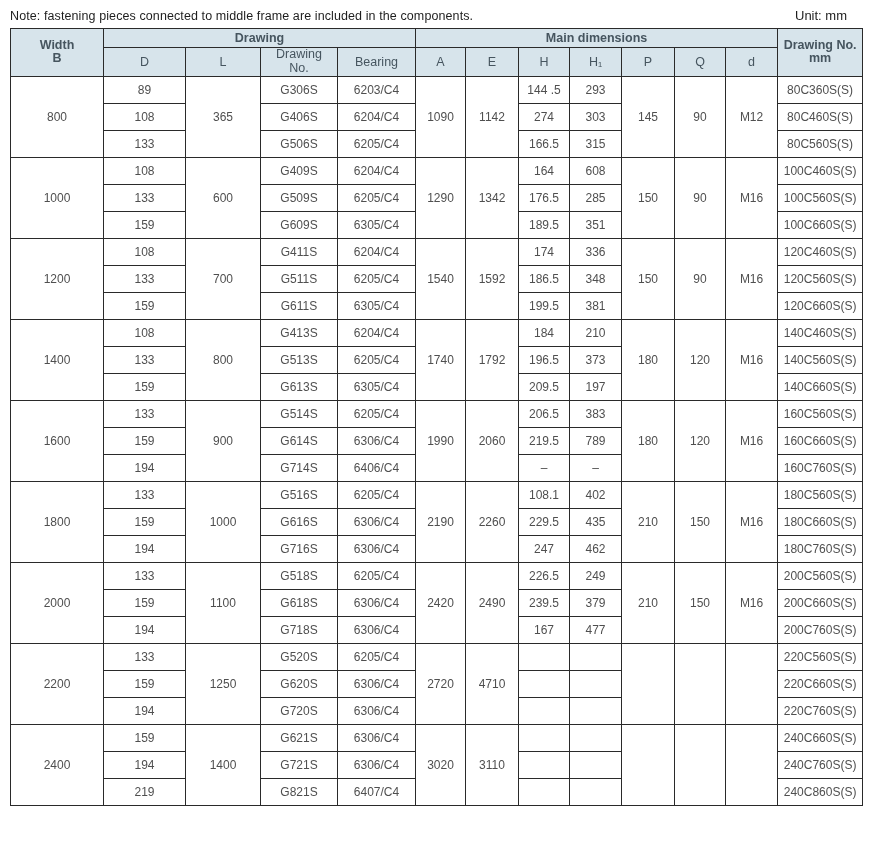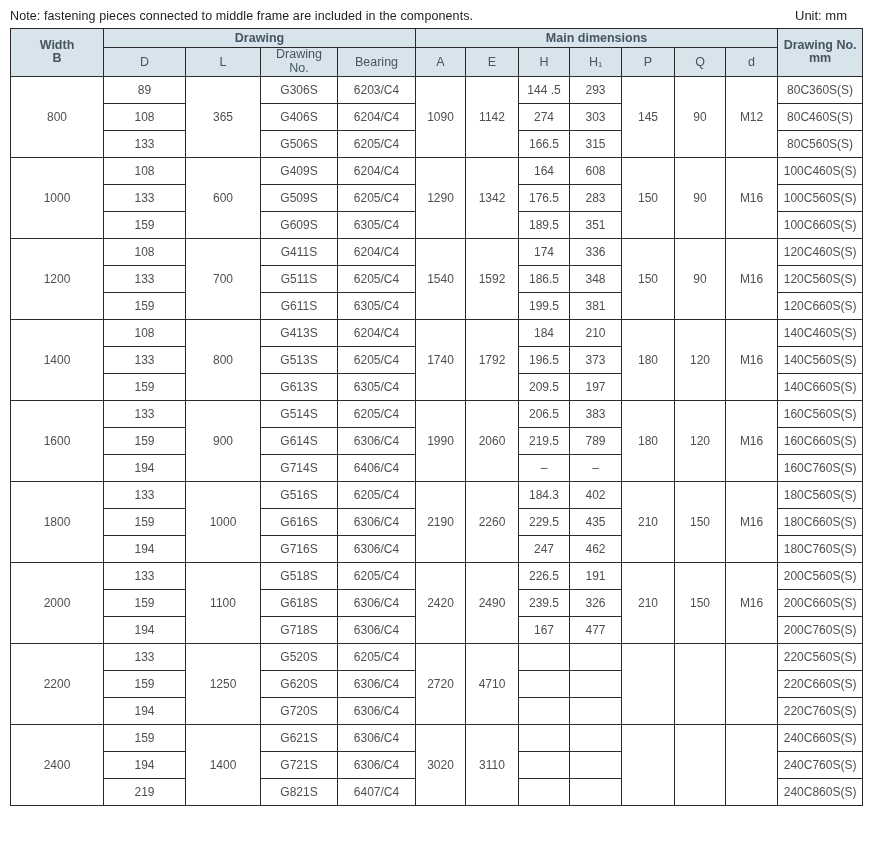--- a/index.html
+++ b/index.html
@@ -159,21 +159,21 @@
           <td rowspan="3">150</td>
           <td rowspan="3">90</td>
           <td rowspan="3">M16</td>
           <td>100C460S(S)</td>
         </tr>
         <tr>
           <td>133</td>
           <td>G509S</td>
           <td>6205/C4</td>
           <td>176.5</td>
-          <td>283</td>
+          <td>285</td>
           <td>100C560S(S)</td>
         </tr>
         <tr>
           <td>159</td>
           <td>G609S</td>
           <td>6305/C4</td>
           <td>189.5</td>
           <td>351</td>
           <td>100C660S(S)</td>
         </tr>
@@ -271,21 +271,21 @@
           <td>160C760S(S)</td>
         </tr>
         <tr>
           <td rowspan="3">1800</td>
           <td>133</td>
           <td rowspan="3">1000</td>
           <td>G516S</td>
           <td>6205/C4</td>
           <td rowspan="3">2190</td>
           <td rowspan="3">2260</td>
-          <td>184.3</td>
+          <td>108.1</td>
           <td>402</td>
           <td rowspan="3">210</td>
           <td rowspan="3">150</td>
           <td rowspan="3">M16</td>
           <td>180C560S(S)</td>
         </tr>
         <tr>
           <td>159</td>
           <td>G616S</td>
           <td>6306/C4</td>
@@ -303,32 +303,32 @@
         </tr>
         <tr>
           <td rowspan="3">2000</td>
           <td>133</td>
           <td rowspan="3">1100</td>
           <td>G518S</td>
           <td>6205/C4</td>
           <td rowspan="3">2420</td>
           <td rowspan="3">2490</td>
           <td>226.5</td>
-          <td>191</td>
+          <td>249</td>
           <td rowspan="3">210</td>
           <td rowspan="3">150</td>
           <td rowspan="3">M16</td>
           <td>200C560S(S)</td>
         </tr>
         <tr>
           <td>159</td>
           <td>G618S</td>
           <td>6306/C4</td>
           <td>239.5</td>
-          <td>326</td>
+          <td>379</td>
           <td>200C660S(S)</td>
         </tr>
         <tr>
           <td>194</td>
           <td>G718S</td>
           <td>6306/C4</td>
           <td>167</td>
           <td>477</td>
           <td>200C760S(S)</td>
         </tr>

